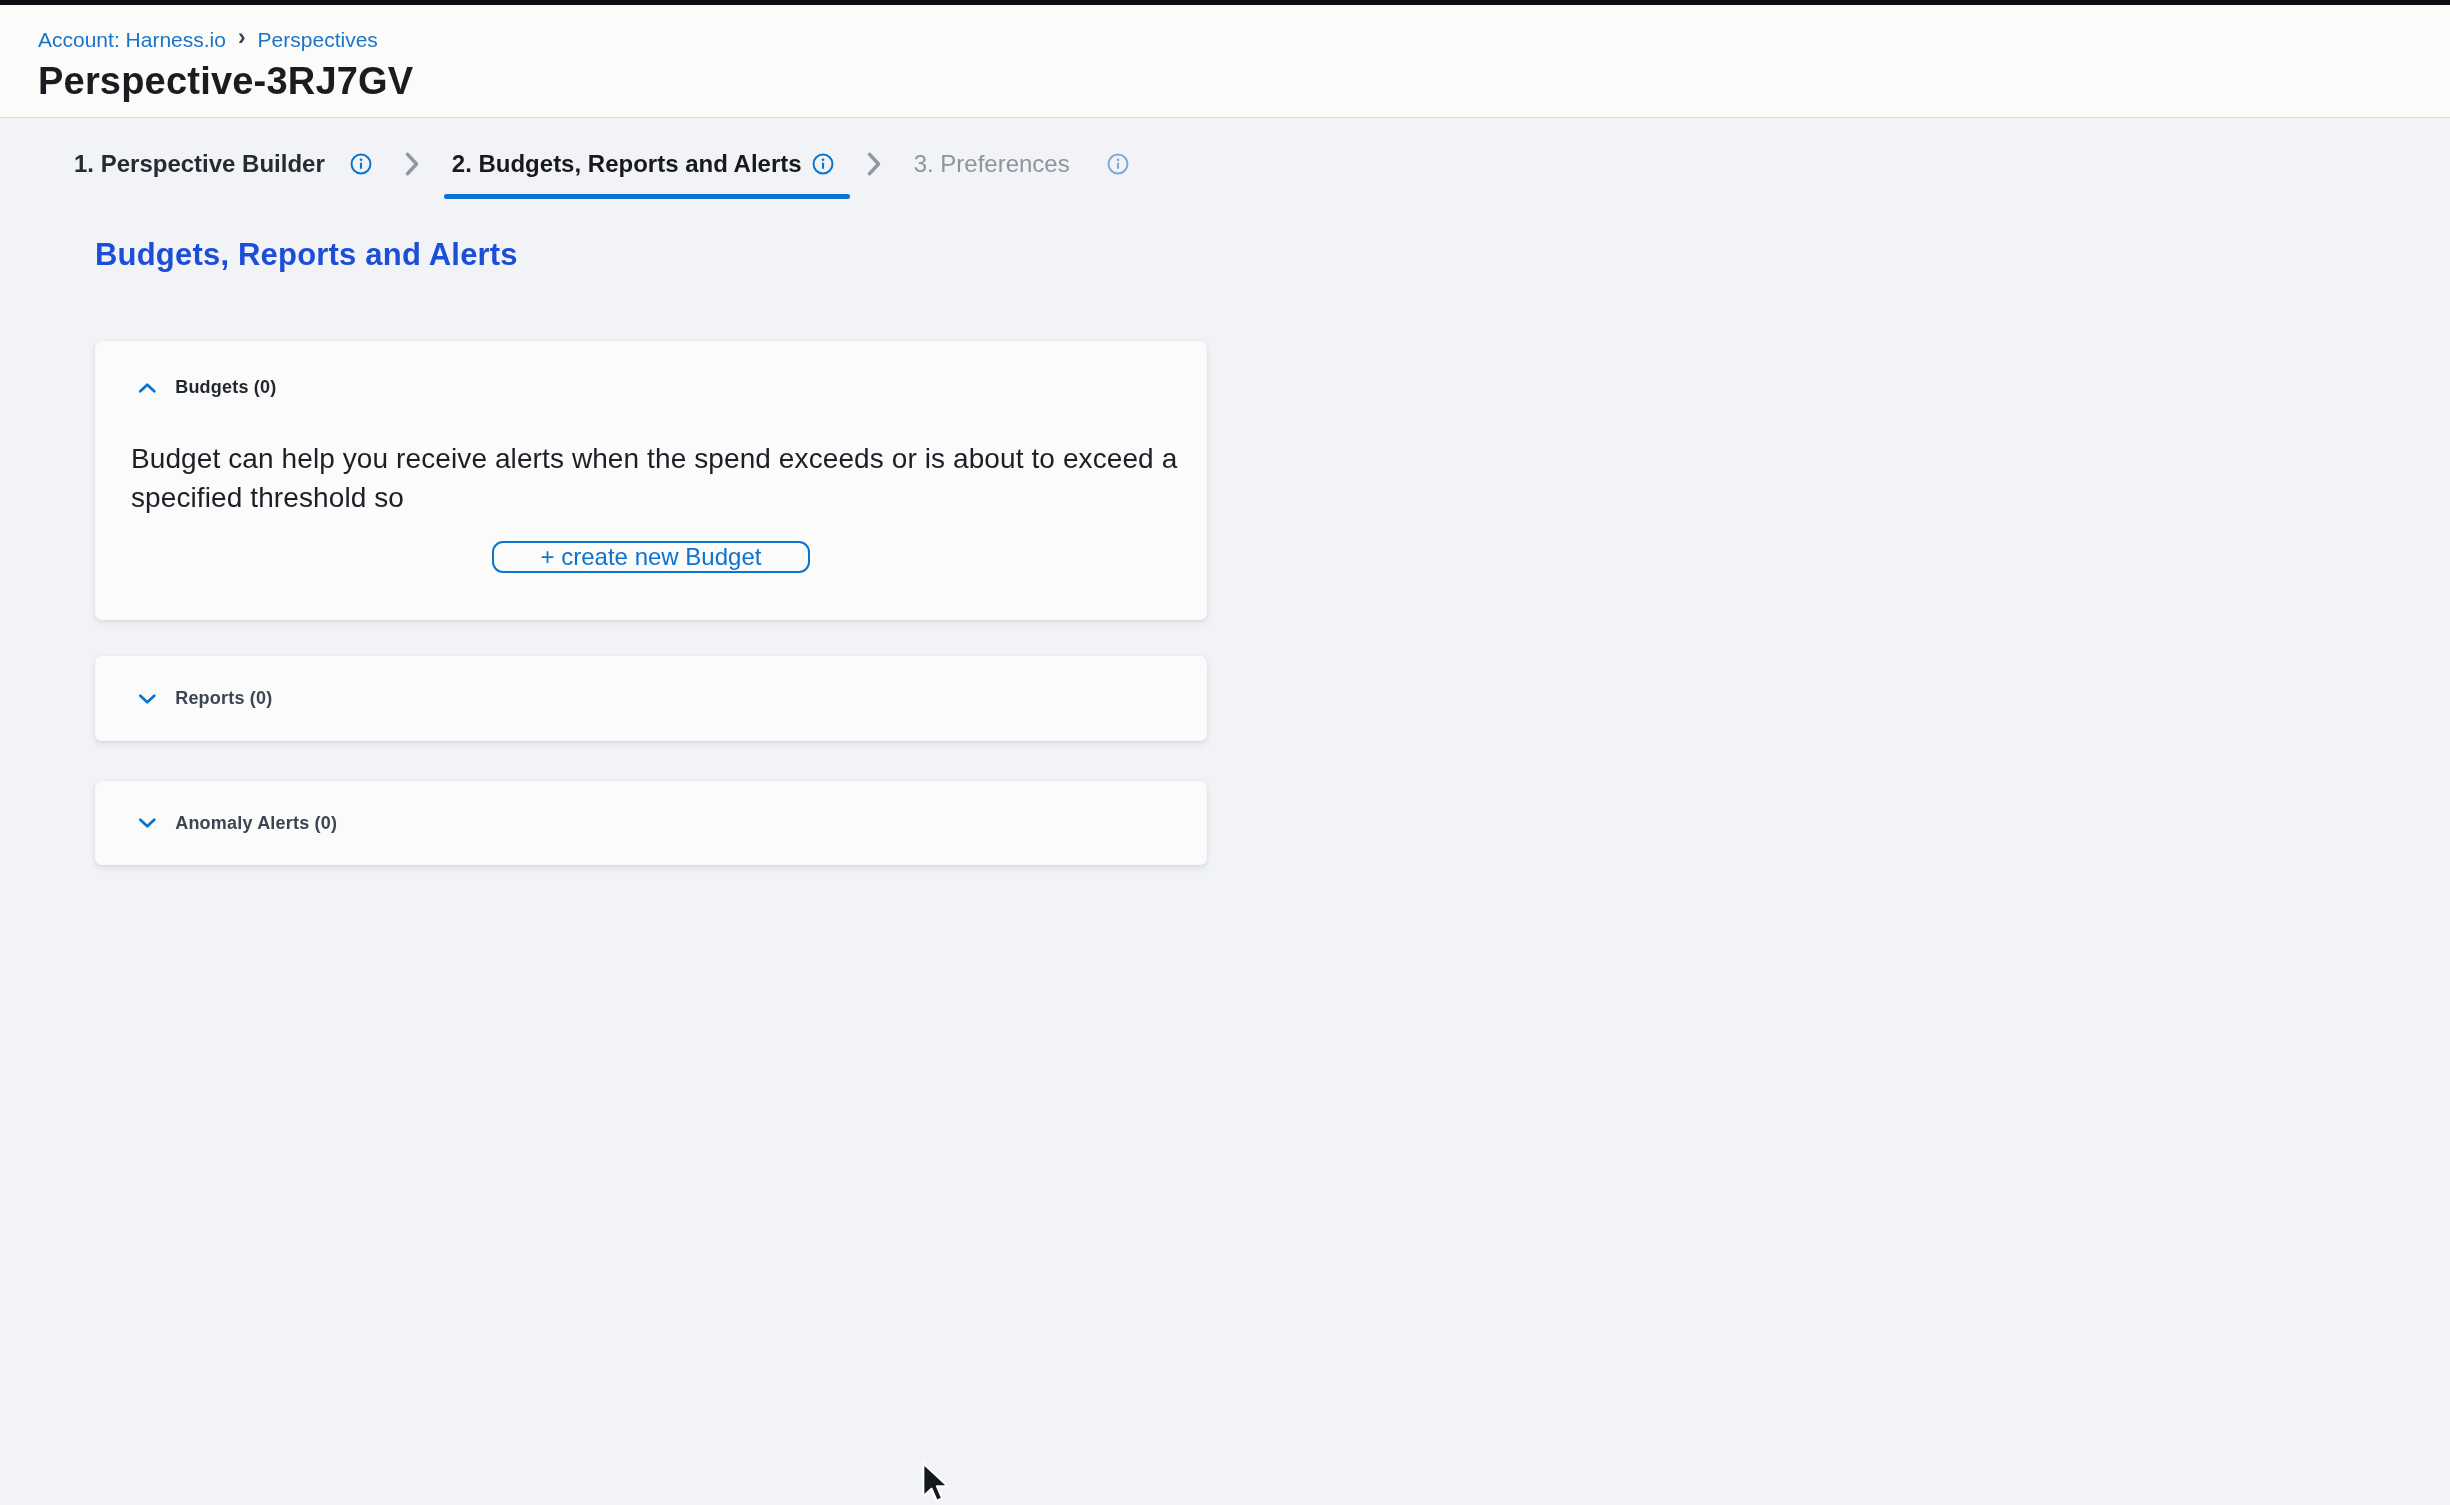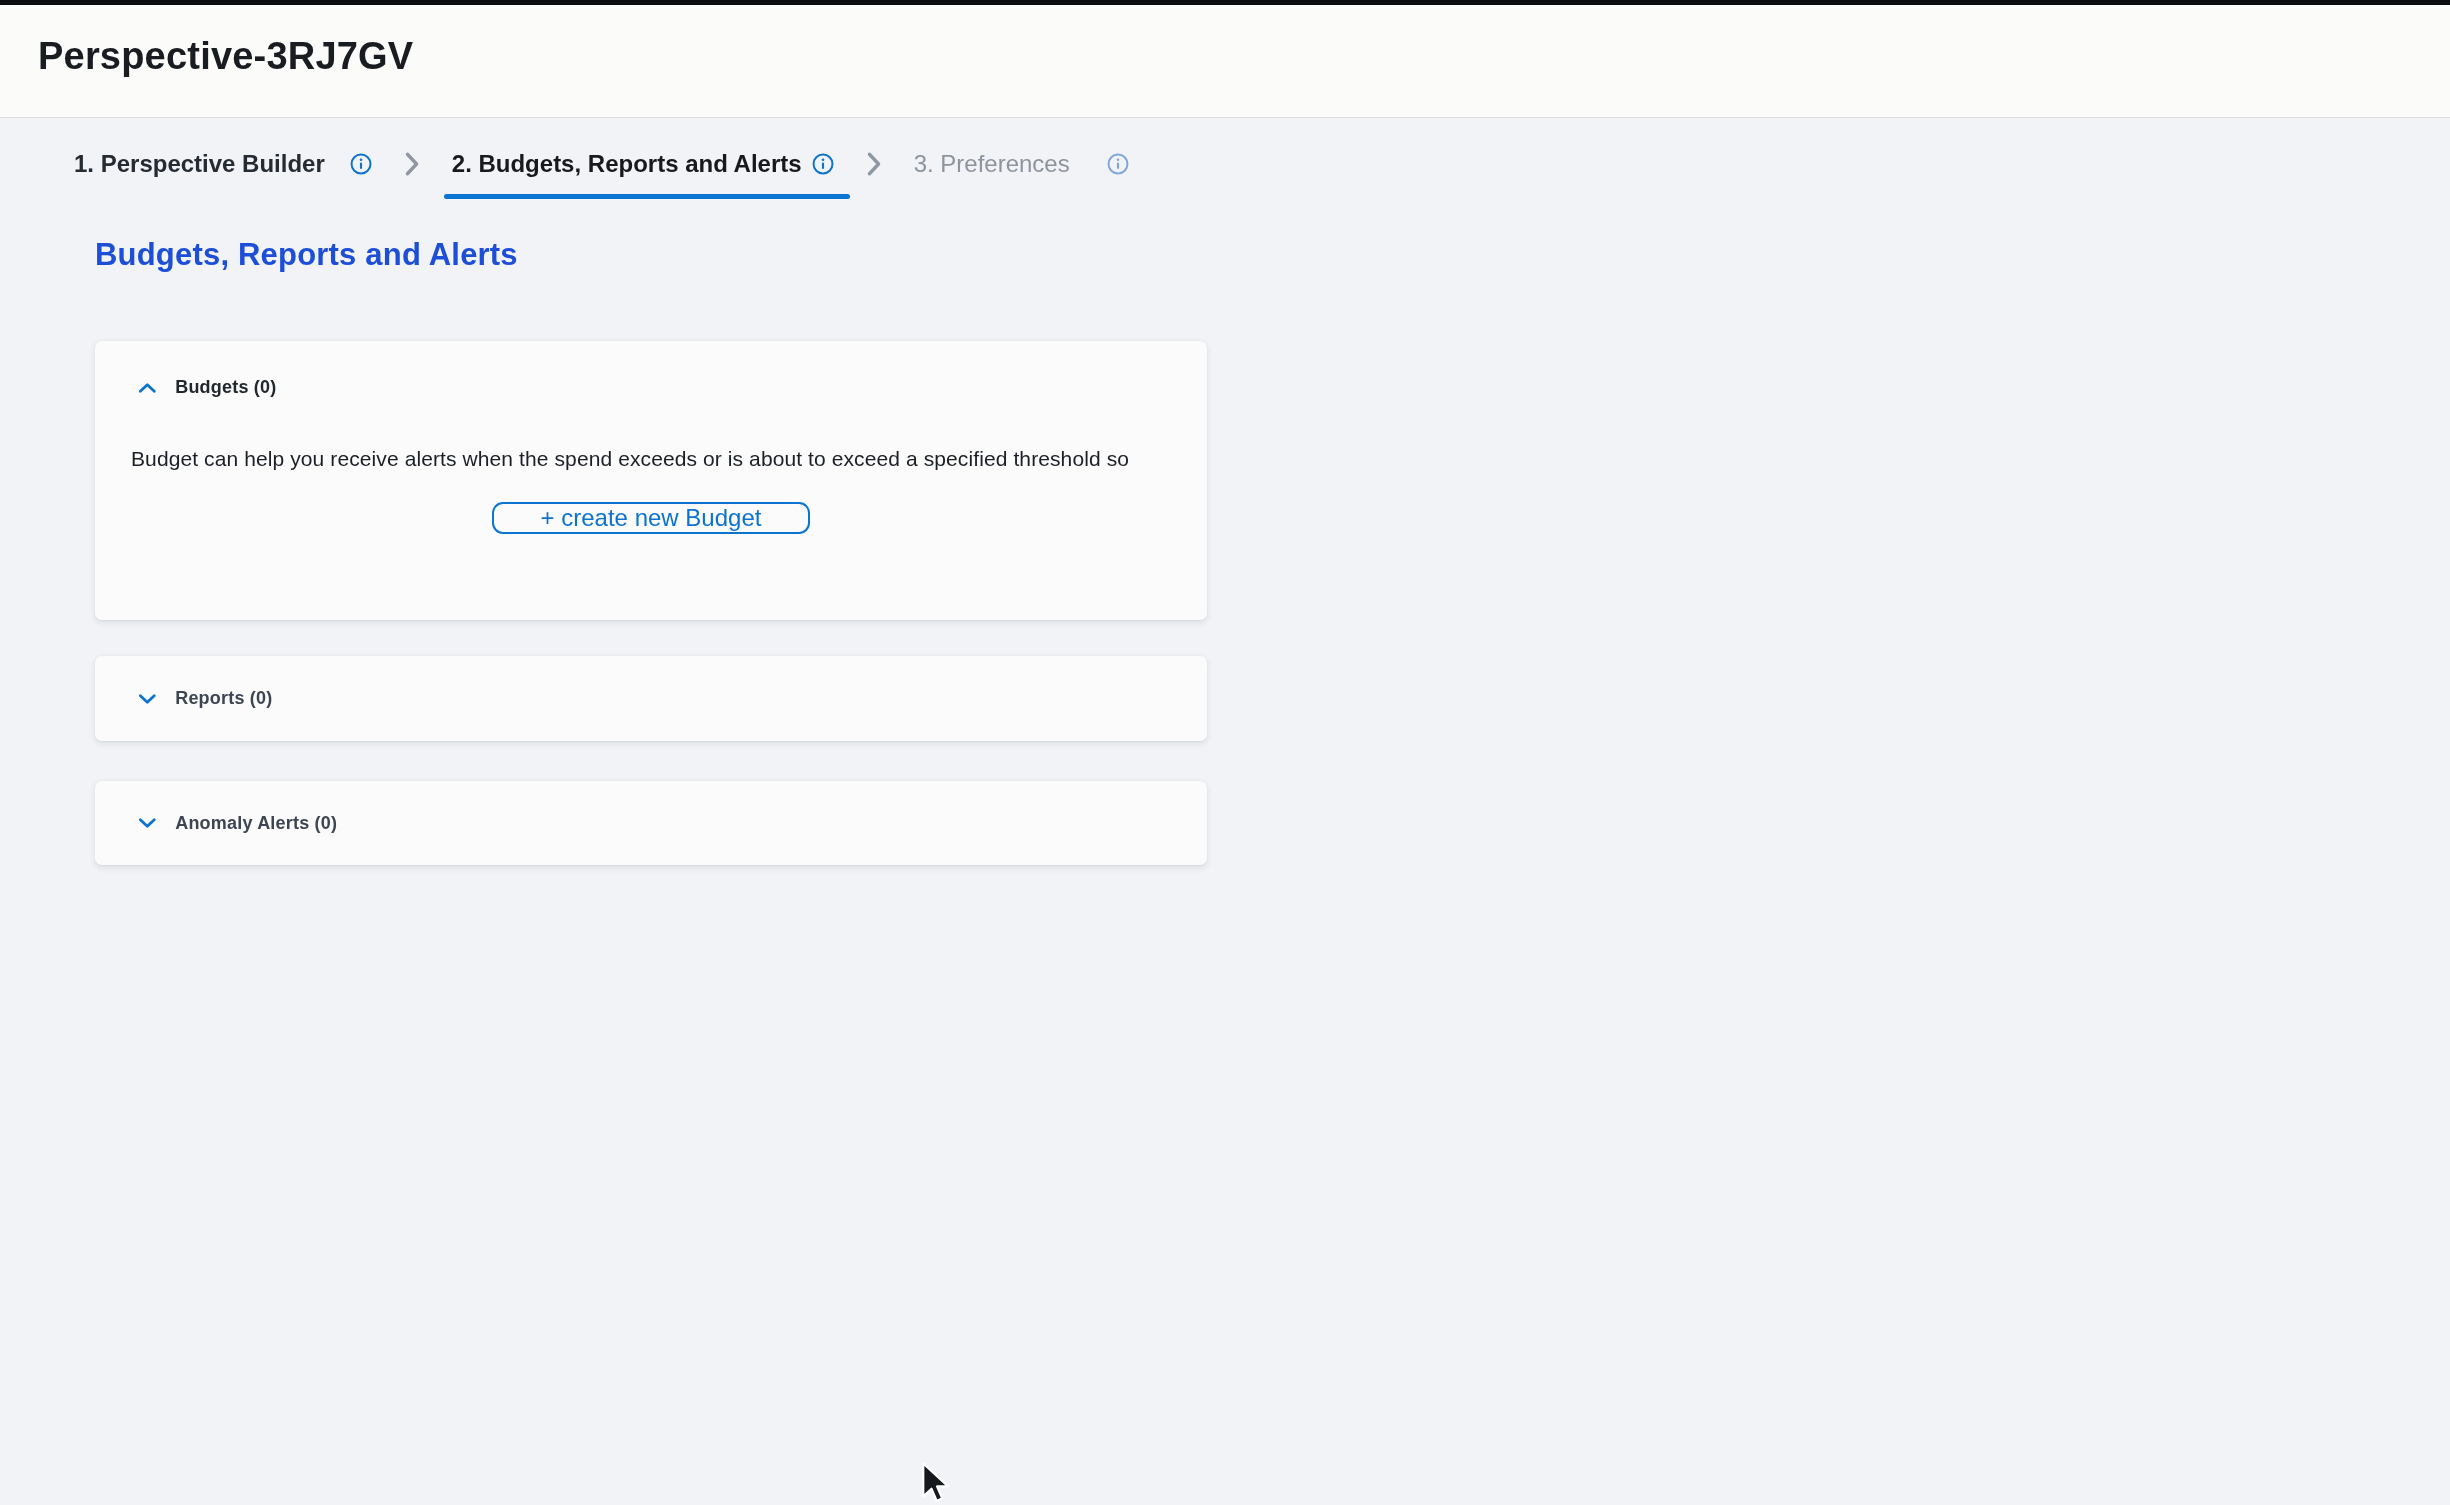--- a/index.html
+++ b/index.html
@@ -56,41 +56,46 @@
   .card-toggle-row{display:flex;align-items:center;gap:18.6px;padding-left:43px;cursor:pointer;}
   .card--budgets .card-toggle-row{padding-top:34px;height:25px;}
   .card--reports .card-toggle-row,.card--anomaly .card-toggle-row{height:100%;}
   .chev-icon{color:#0b73d0;display:flex;}
   .card-title{font-size:18px;font-weight:700;letter-spacing:0.2px;}
   .card--budgets .card-title{color:#22262d;}
   .card--reports .card-title,.card--anomaly .card-title{color:#3e4552;}
 
   .budget-desc{
     margin:39px 0 0 36px;width:1048px;
-    font-size:21px;line-height:39px;color:#1b1f26;letter-spacing:0.1px;
+    font-size:28px;line-height:39px;color:#1b1f26;letter-spacing:0.1px;
   }
   .budget-desc span{display:block;}
   .create-budget-btn{
     display:flex;align-items:center;justify-content:center;
     margin:24px auto 0;height:32px;width:318px;box-sizing:border-box;
     background:transparent;border:2.5px solid #0b73d0;border-radius:11px;
     color:#0c73d0;font-size:24px;font-weight:500;font-family:inherit;cursor:pointer;
   }
 
   
   .cursor{position:absolute;left:921px;top:1462px;pointer-events:none;}
 </style>
 </head>
 <body>
 
 <div id="app">
 
   <div class="top-edge"></div>
 
   <div class="header">
+    <div class="breadcrumb">
+      <span class="crumb">Account: Harness.io</span>
+      <span class="crumb-sep">›</span>
+      <span class="crumb">Perspectives</span>
+    </div>
     <div class="page-title">Perspective-3RJ7GV</div>
   </div>
 
   <div class="wizard">
 
     <div class="step step--done">
       <span>1. Perspective Builder</span>
       <span class="info-icon">
         <svg width="22" height="22" viewBox="0 0 20 20">
             <circle cx="10" cy="10" r="8.6" fill="none" stroke="currentColor" stroke-width="1.8"></circle>

